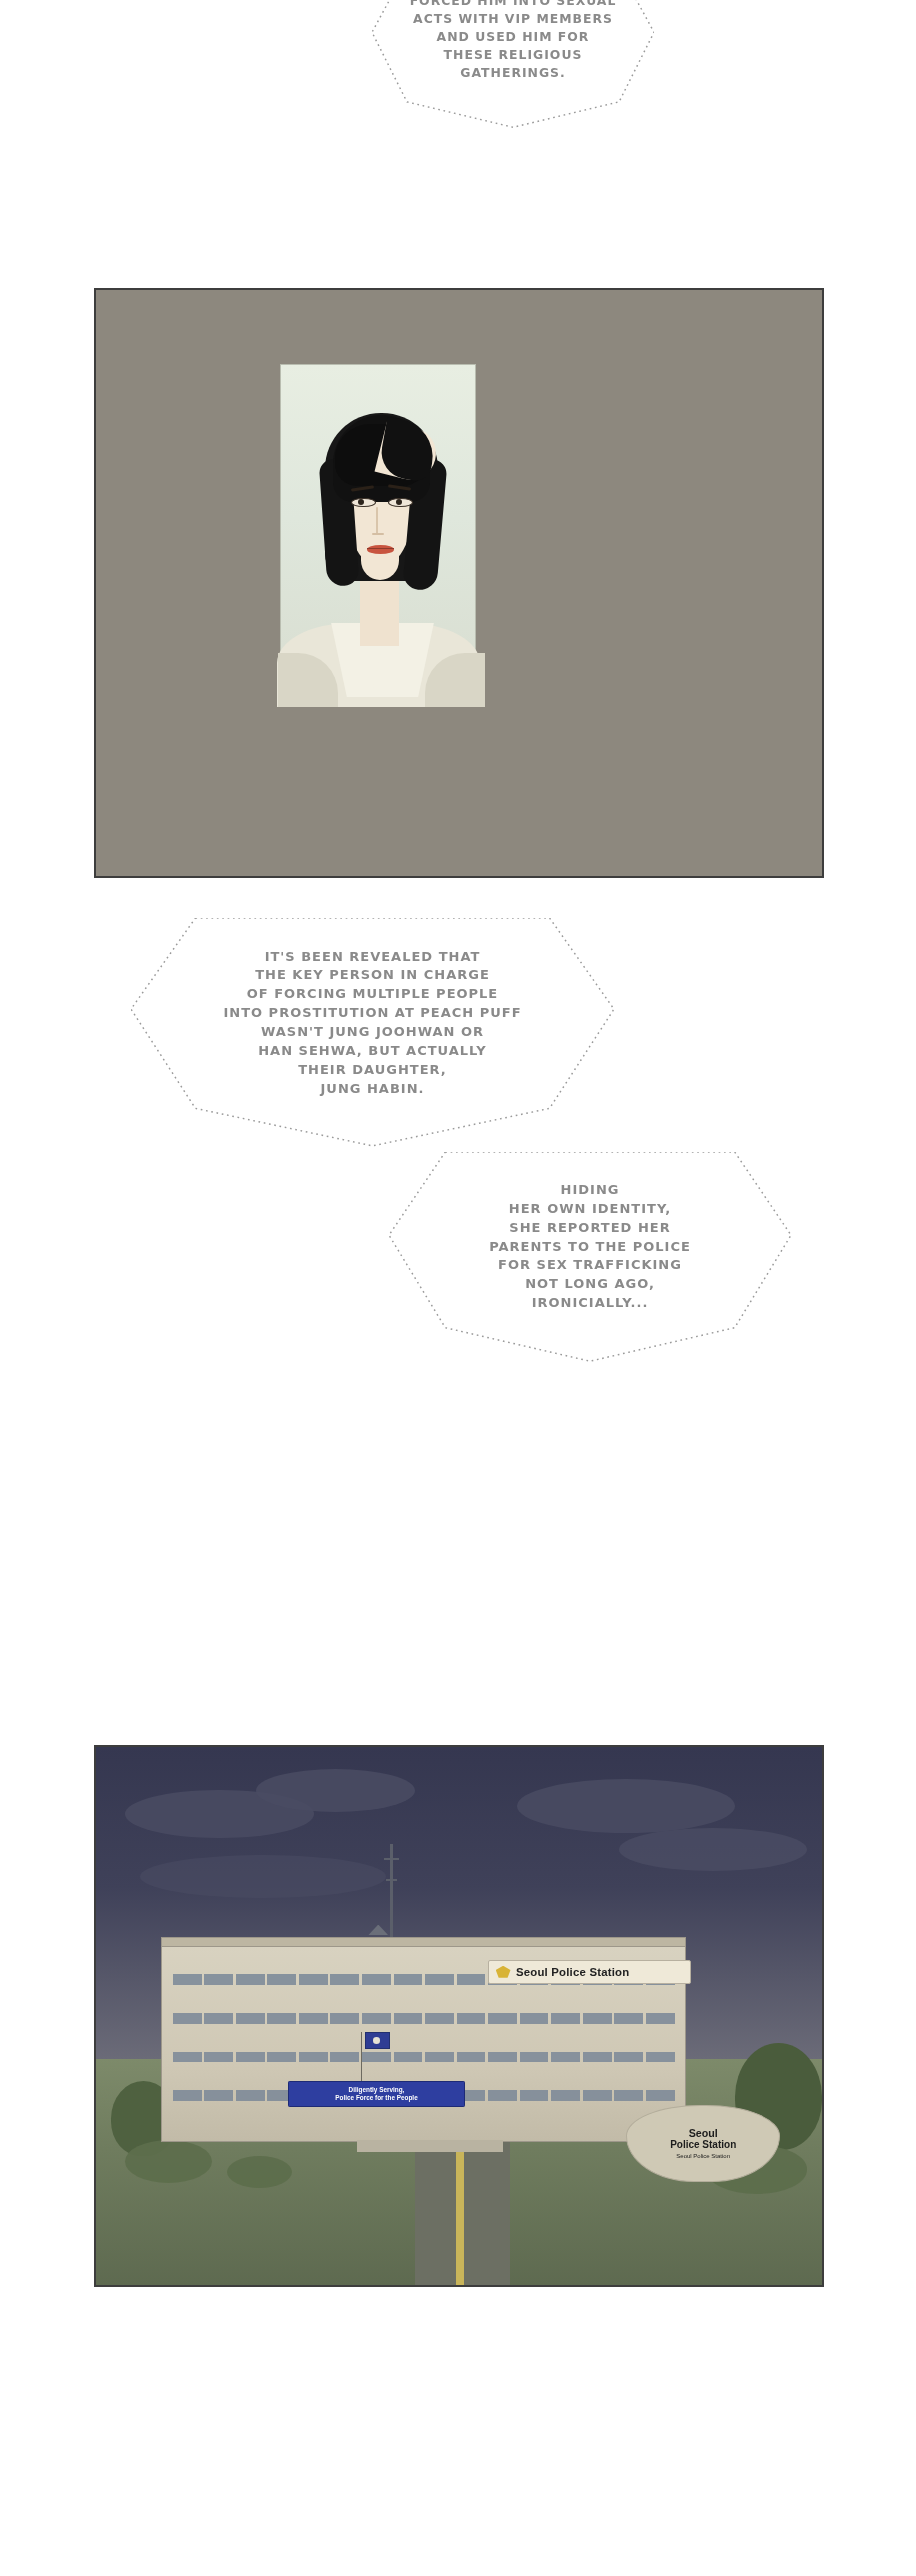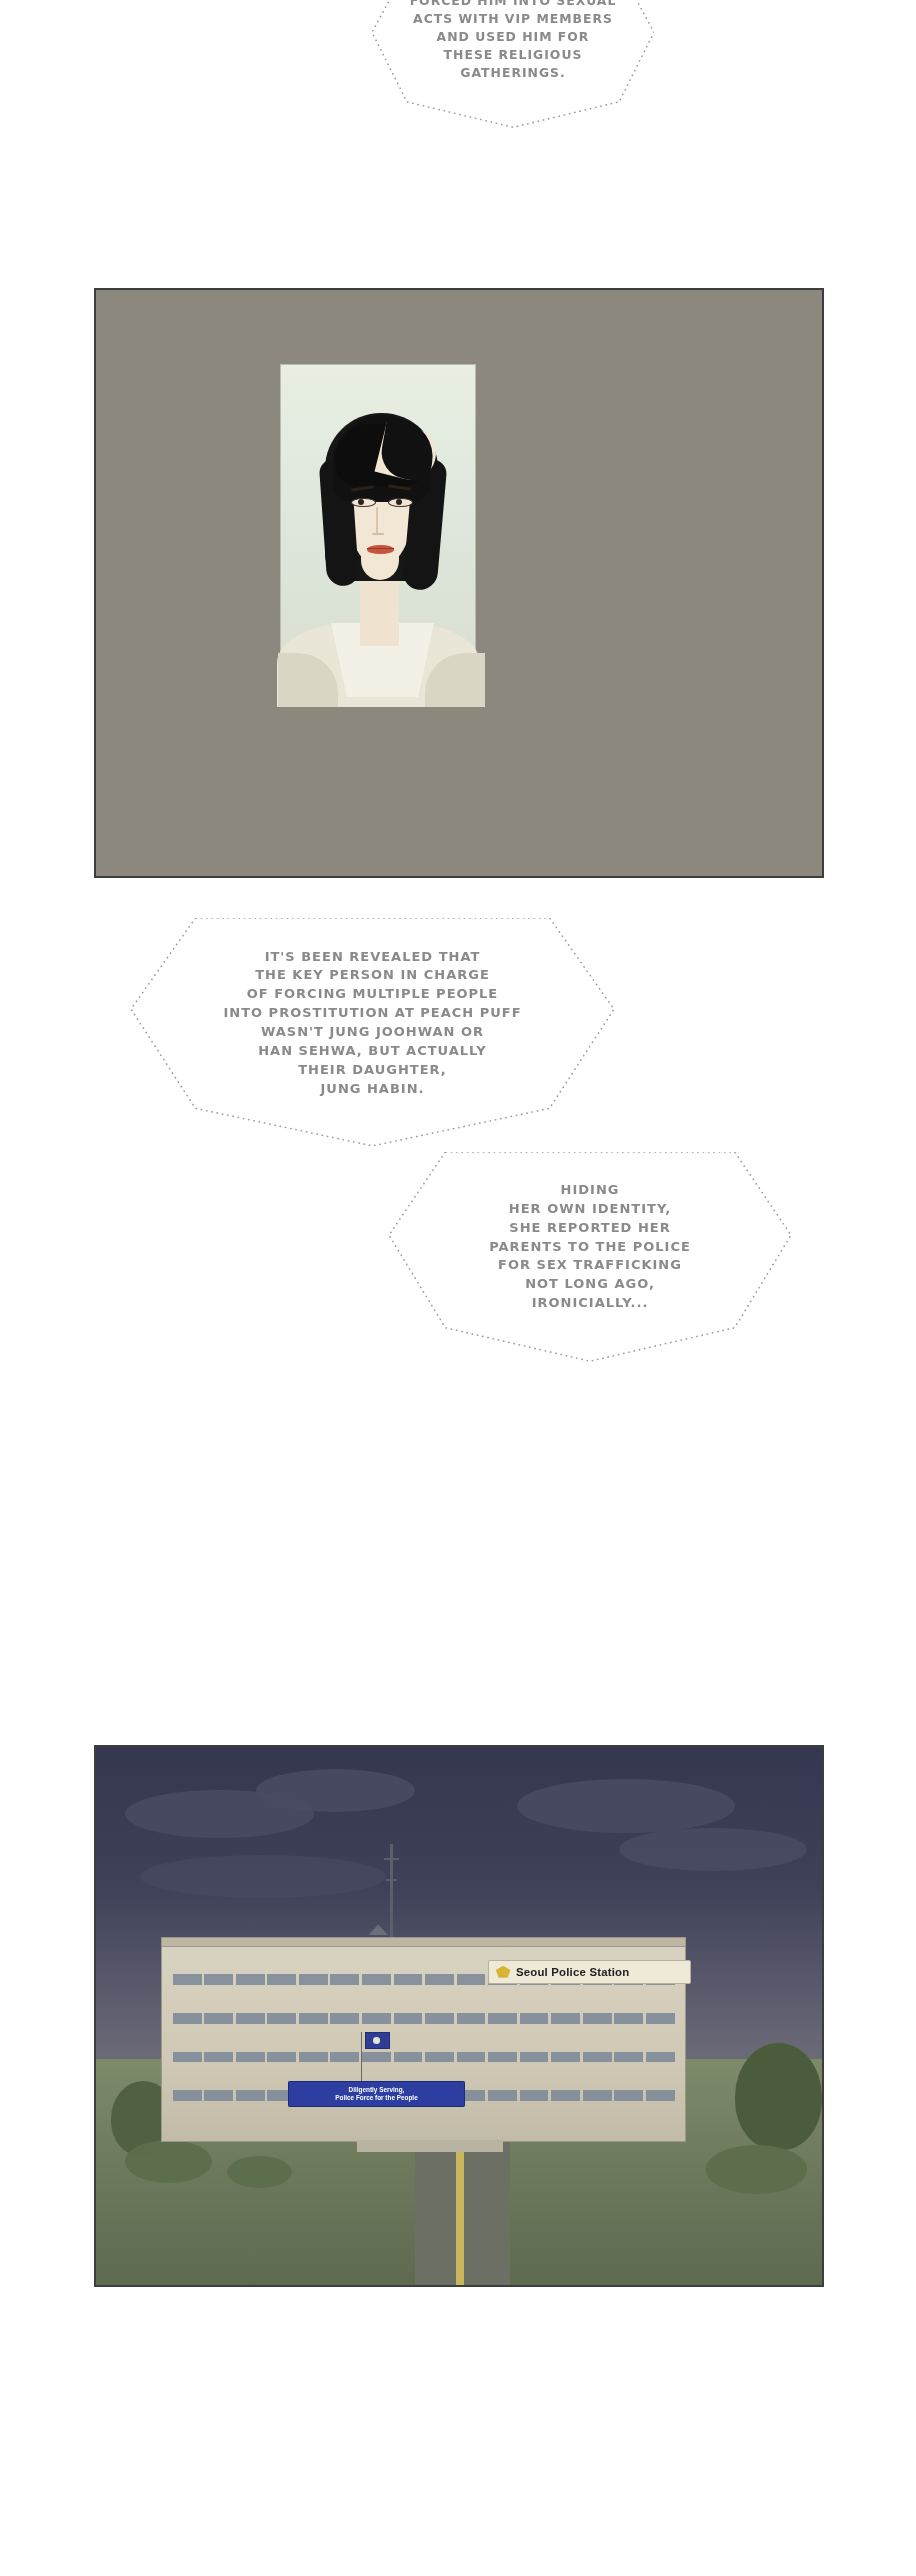--- a/index.html
+++ b/index.html
@@ -332,16 +332,21 @@
     <div class="flagpole"></div>
     <div class="flag"></div>
 
     <div class="banner">
       <span>Diligently Serving,</span>
       <span>Police Force for the People</span>
     </div>
 
     <div class="stairs"></div>
 
+    <div class="monument">
+      <span class="m1">Seoul</span>
+      <span class="m2">Police Station</span>
+      <span class="m3">Seoul Police Station</span>
+    </div>
   </div>
 
 </div>
 
 
 </body></html>

